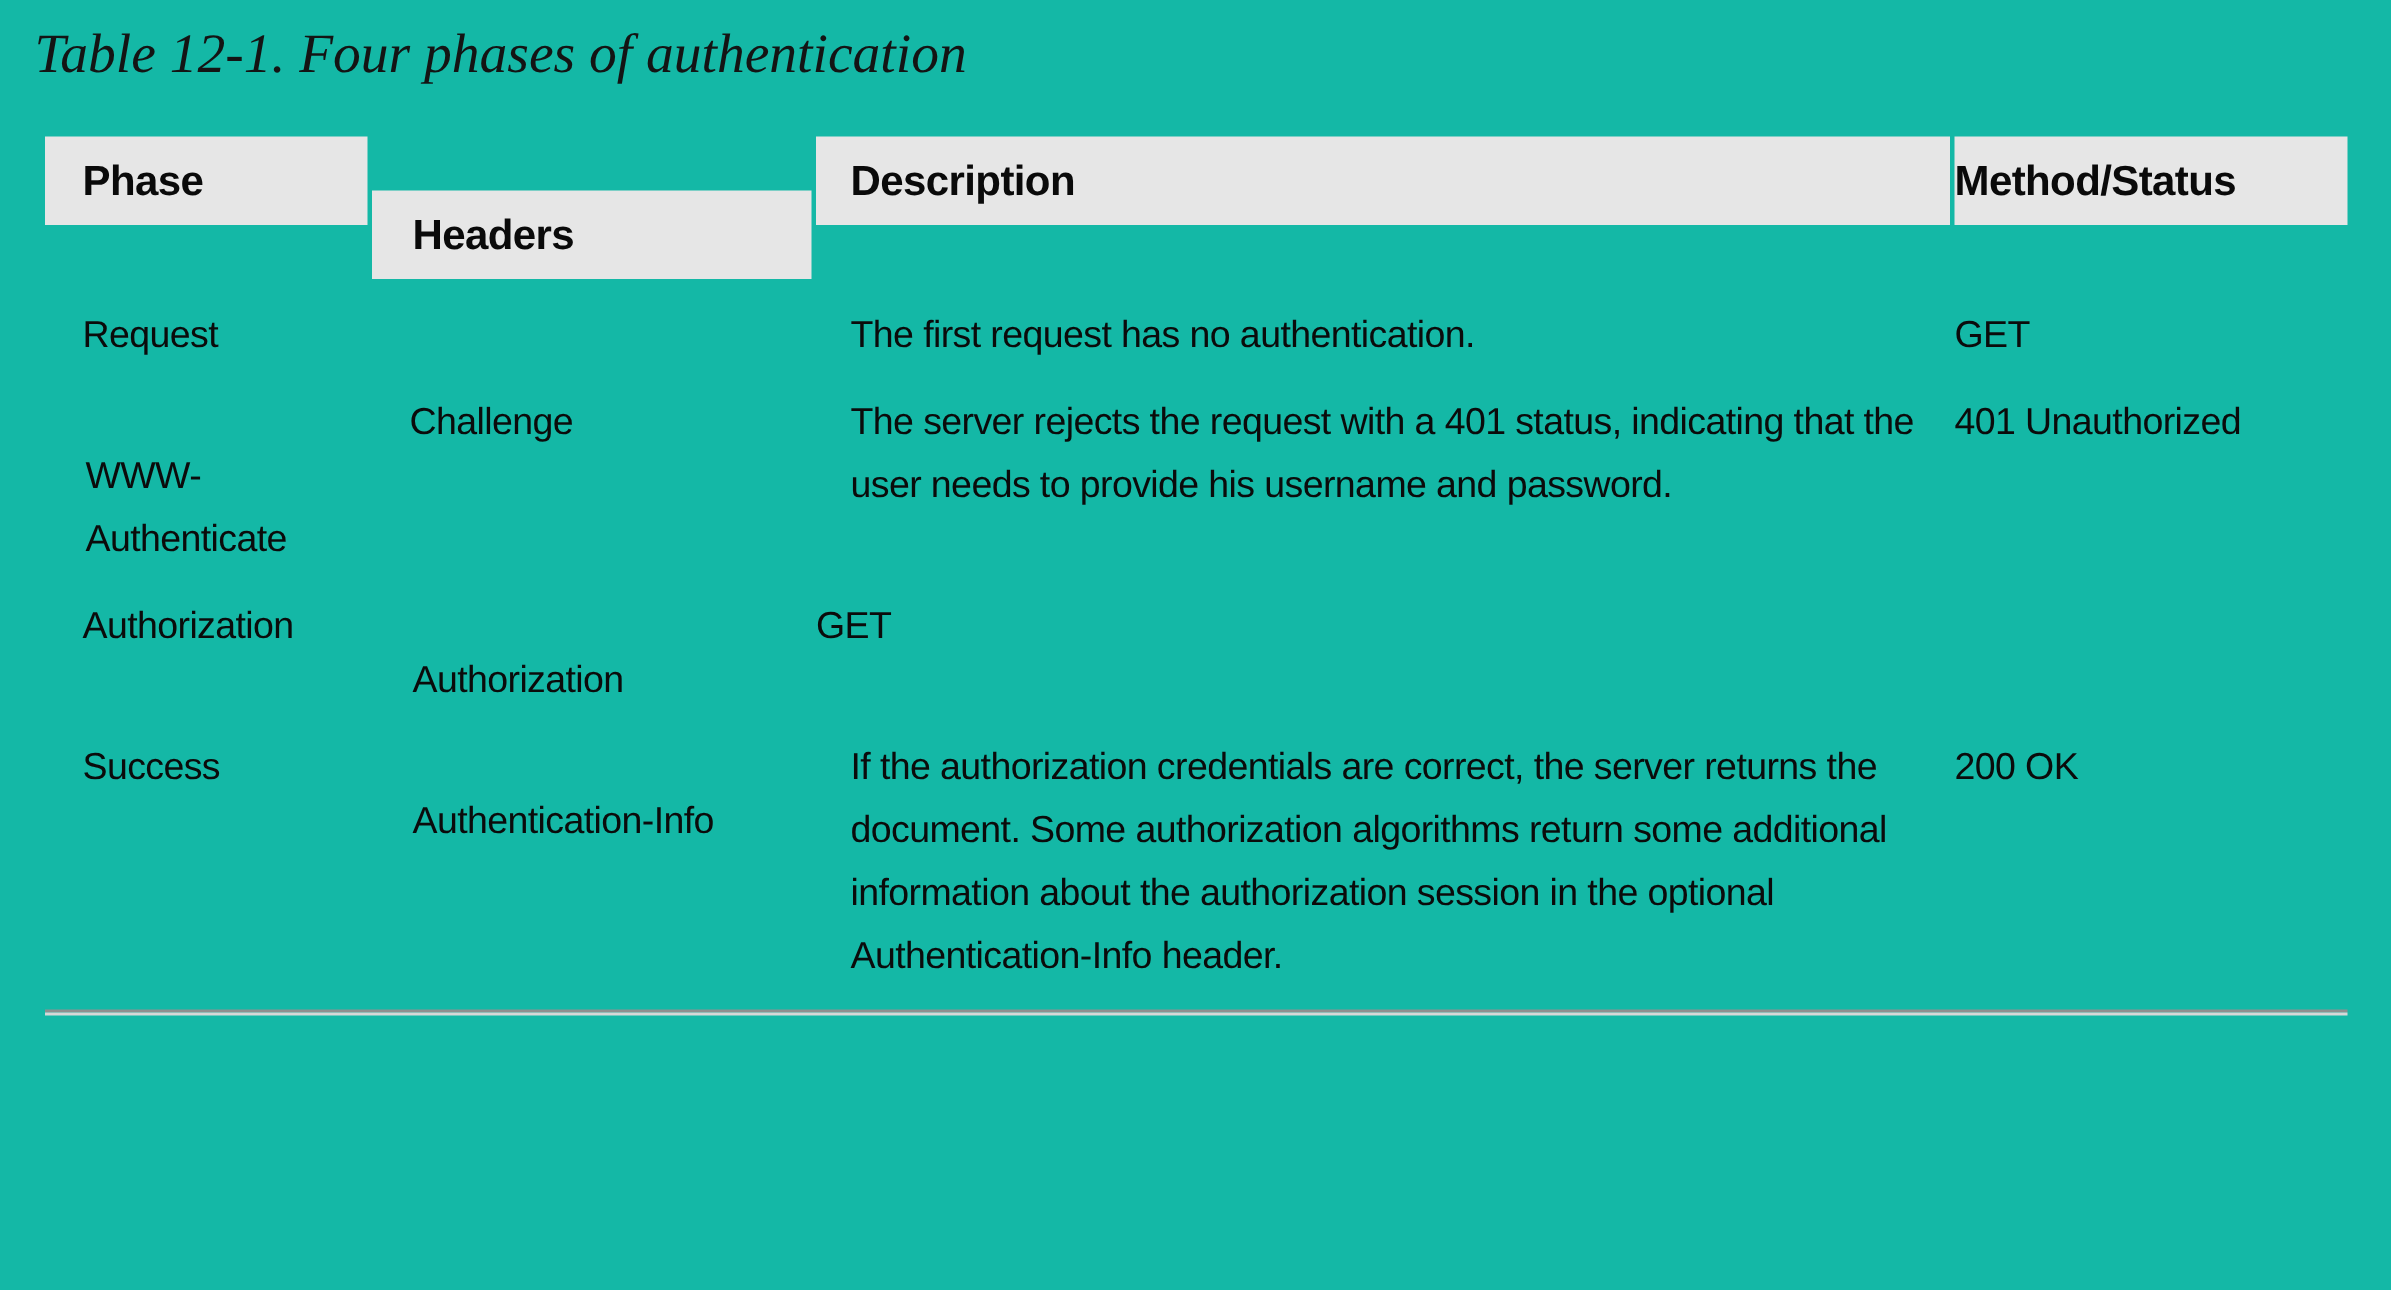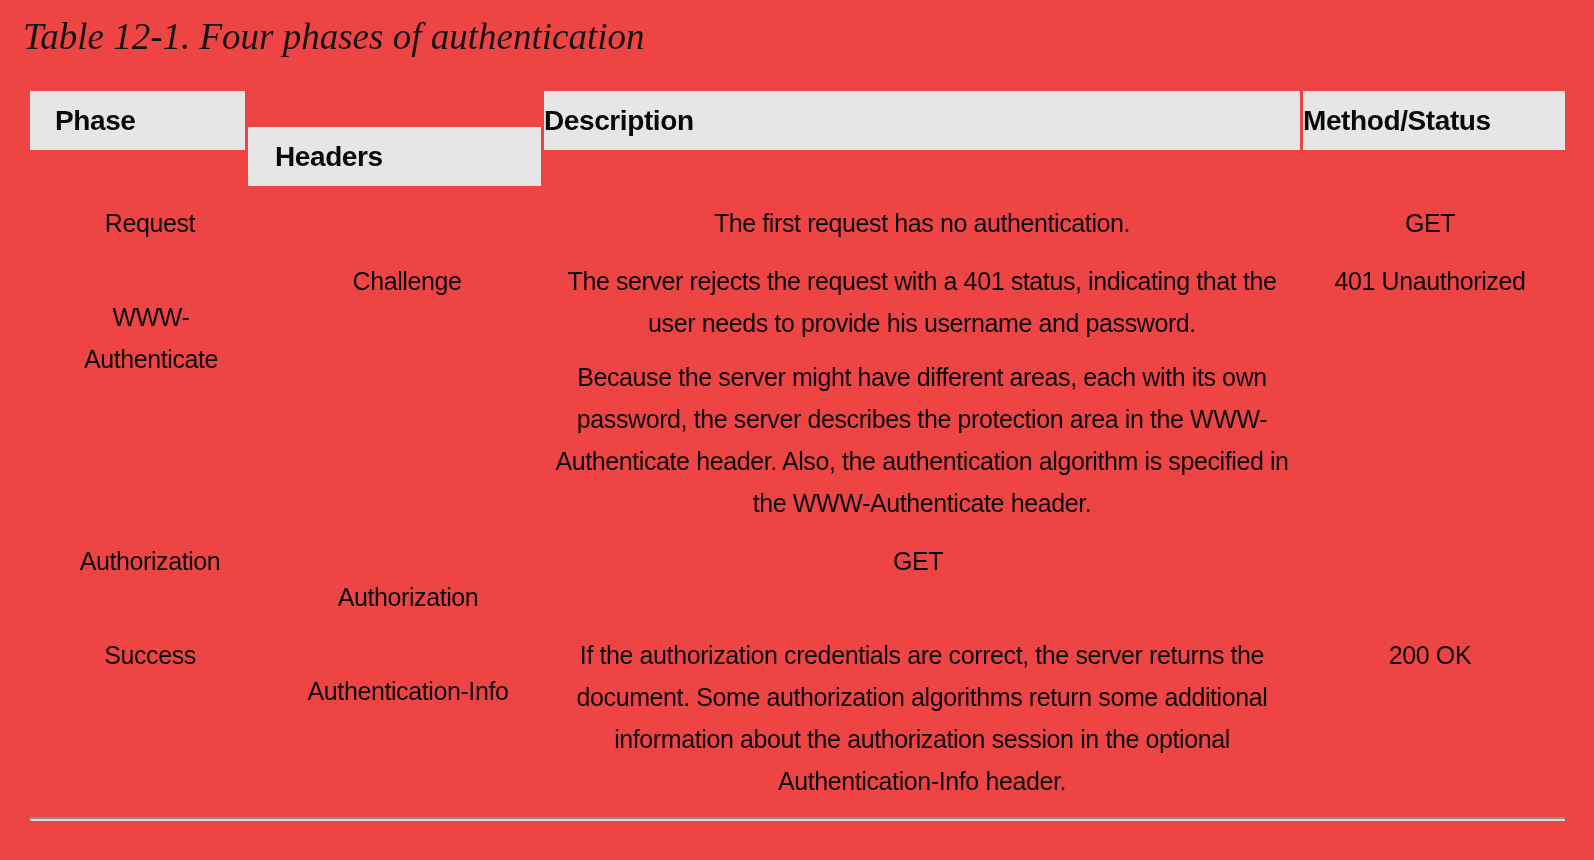--- a/index.html
+++ b/index.html
@@ -9,22 +9,21 @@
     width: 1594px;
     height: 860px;
     overflow: hidden;
     font-family: "Liberation Sans", sans-serif;
     color: #0b0b0b;
   }
   .page {
     position: relative;
     width: 1594px;
     height: 860px;
-    background: #ef4444;
-    text-align: center;
+    background: #14b8a6;
   }
   .caption {
     position: absolute;
     left: 23px;
     top: 14px;
     font-family: "Liberation Serif", "DejaVu Serif", serif;
     font-style: italic;
     font-weight: 400;
     font-size: 37px;
     line-height: 46px;
@@ -49,21 +48,21 @@
     display: flex;
     align-items: center;
     font-weight: 700;
     font-size: 28px;
     letter-spacing: -0.4px;
     color: #0a0a0a;
   }
   .cell { box-sizing: border-box; }
   .cell.c1 { padding-left: 25px; }
   .cell.c2 { padding-left: 27px; margin-top: 36px; }
-  .cell.c3 { }
+  .cell.c3 { padding-left: 23px; }
   .cell.c4 { padding-right: 8px; }
   .body-row .cell {
     padding-top: 16px;
     font-size: 25px;
     line-height: 42px;
     letter-spacing: -0.4px;
     font-weight: 500;
     color: #0b0b0b;
   }
   .body-row .cell p {
@@ -108,21 +107,20 @@
         <p>The first request has no authentication.</p>
       </div>
       <div class="cell c4">GET</div>
     </div>
 
     <div class="grid-row body-row">
       <div class="cell c2">WWW-Authenticate</div>
       <div class="cell c1">Challenge</div>
       <div class="cell c3">
         <p>The server rejects the request with a 401 status, indicating that the user needs to provide his username and password.</p>
-        <p>Because the server might have different areas, each with its own password, the server describes the protection area in the WWW-Authenticate header. Also, the authentication algorithm is specified in the WWW-Authenticate header.</p>
       </div>
       <div class="cell c4">401 Unauthorized</div>
     </div>
 
     <div class="grid-row body-row">
       <div class="cell c1">Authorization</div>
       <div class="cell c2">Authorization</div>
       <div class="cell c4">GET</div>
     </div>
 

